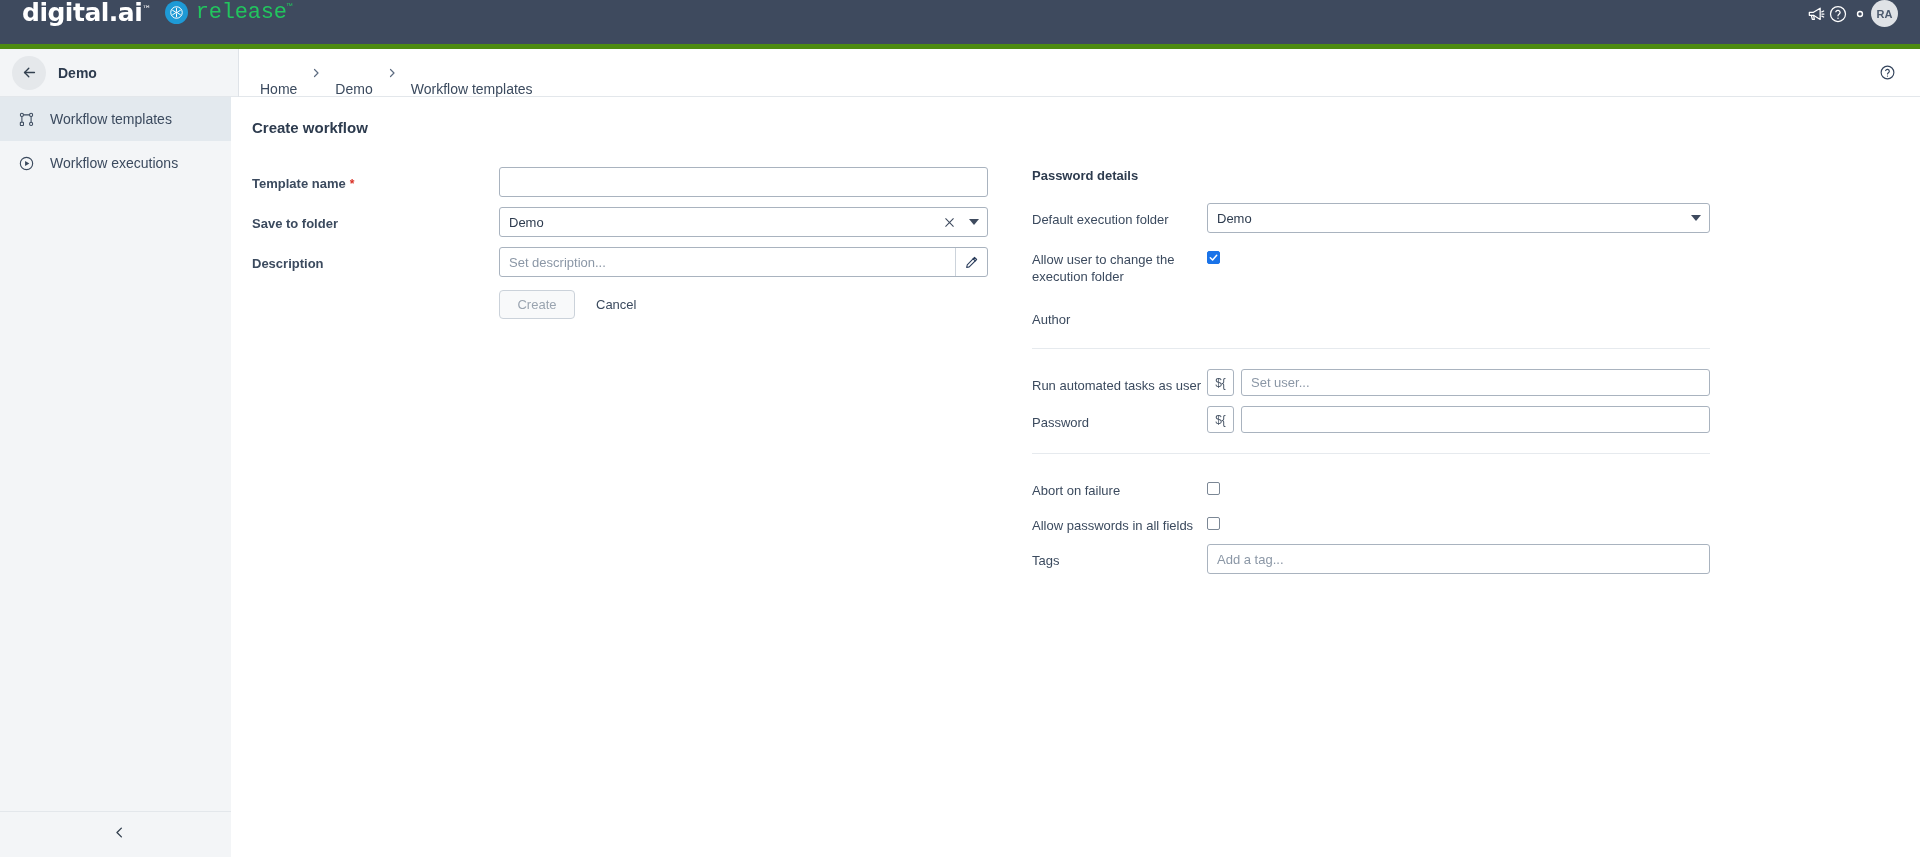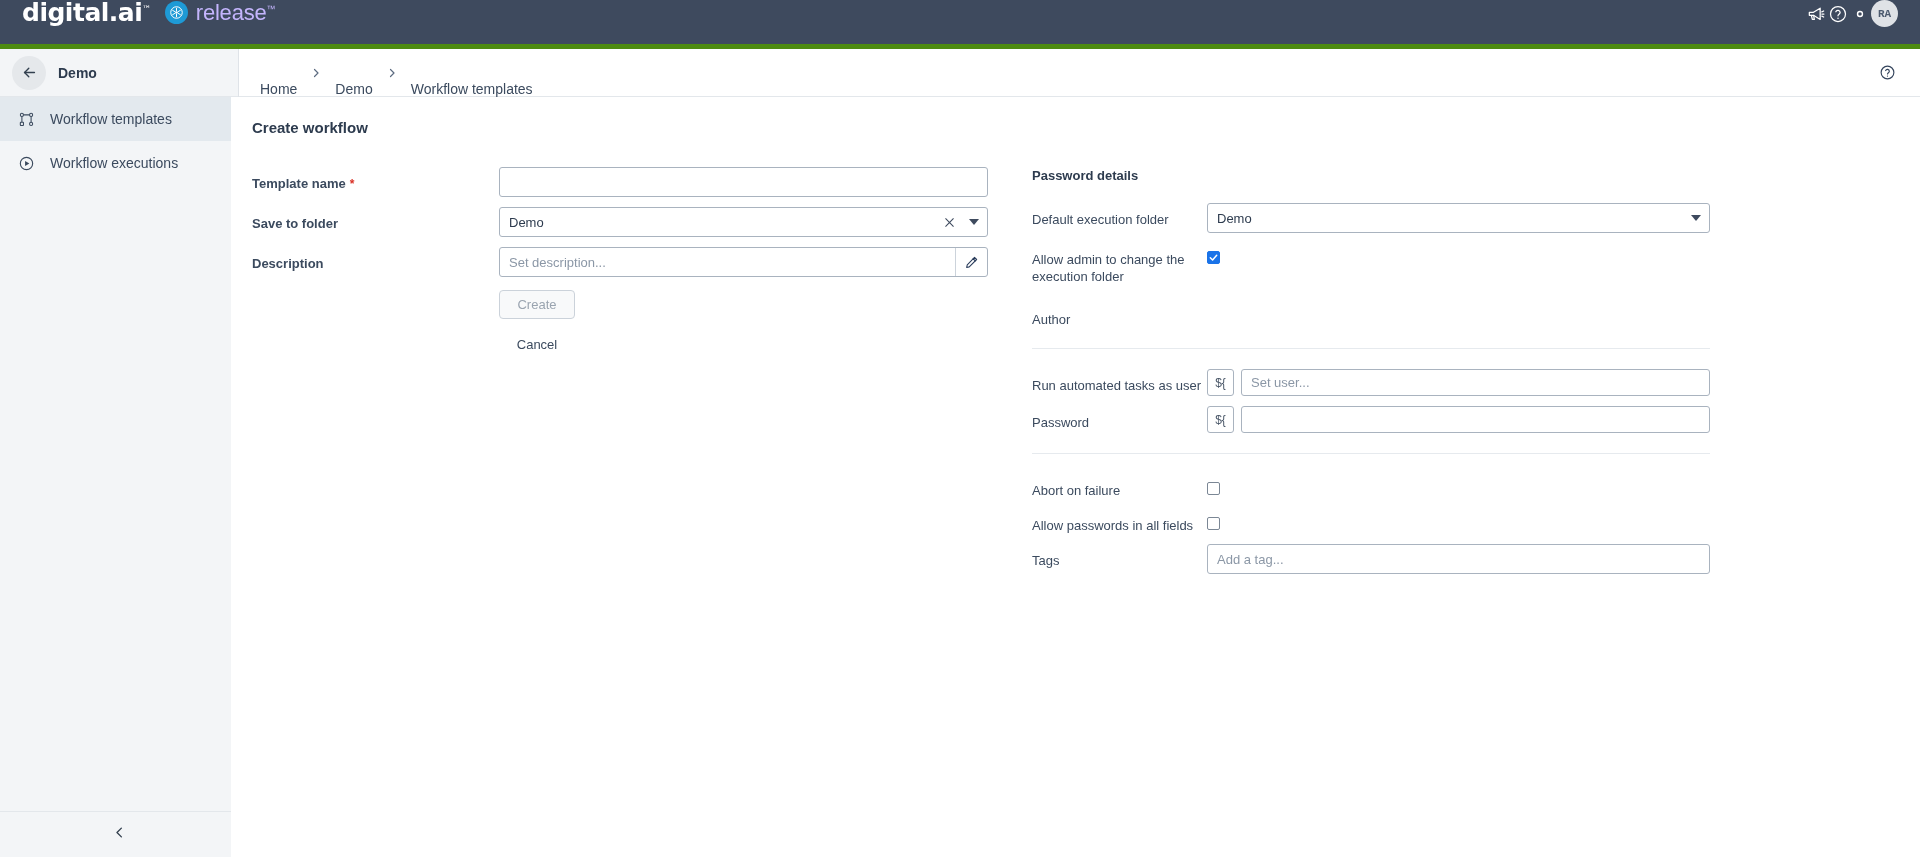--- a/index.html
+++ b/index.html
@@ -28,25 +28,25 @@
   .brand-tm {
     font-size: 9px; vertical-align: super; font-weight: 400;
   }
   .rel-group { display: flex; align-items: center; gap: 8px; }
   .rel-badge {
     width: 23px; height: 23px; border-radius: 50%;
     background: #1e9ad6;
     display: flex; align-items: center; justify-content: center;
   }
   .brand-release {
-    color: #c4b5fd; font-size: 22px; font-weight: 400; letter-spacing: -0.2px;
-    font-family: Liberation Sans, sans-serif; line-height: 1;
+    color: #22c55e; font-size: 22px; font-weight: 400; letter-spacing: -0.2px;
+    font-family: Liberation Mono, monospace; line-height: 1;
   }
   .topbar-right {
-    margin-left: auto; display: flex; align-items: center;  font-family: Liberation Mono, monospace;
+    margin-left: auto; display: flex; align-items: center; 
   }
   .tb-icon {
     width: 22px; height: 22px; display: flex; align-items: center; justify-content: center;
     color: #ffffff; cursor: pointer;
   }
   .avatar {
     width: 27px; height: 27px; border-radius: 50%;
     background: #dfe2e6; color: #4c5a6e;
     font-size: 11px; font-weight: 600;
     display: flex; align-items: center; justify-content: center;
@@ -165,21 +165,21 @@
   .descwrap { position: relative; width: 100%; }
   .descwrap .inp { padding-right: 40px; }
   .pencil {
     position: absolute; right: 1px; top: 1px;
     width: 32px; height: 28px;
     border-left: 1px solid #ccd3db;
     display: flex; align-items: center; justify-content: center;
     cursor: pointer; color: #2a3d5c;
   }
 
-  .btnrow { display: flex; align-items: center; gap: 18px; margin-top: 23px; flex-direction: column; }
+  .btnrow { display: flex; align-items: center; gap: 18px; margin-top: 23px; }
   .btn-create {
     width: 76px; height: 29px;
     border: 1px solid #cbd2da; border-radius: 4px;
     background: #f8f9fa; color: #9aa4b0;
     font-size: 13px; font-family: "Liberation Sans", sans-serif;
     cursor: default;
   }
   .btn-cancel {
     background: none; border: none;
     font-size: 13px; color: #3b4a5e; cursor: pointer;
@@ -397,21 +397,21 @@
           <div class="selwrap">
             <input class="inp tall" type="text" value="Demo" style="">
             <span class="sel-actions">
               <span class="caret"></span>
             </span>
           </div>
         </div>
       </div>
 
       <div class="frow">
-        <div class="flabel">Allow admin to change the execution folder</div>
+        <div class="flabel">Allow user to change the execution folder</div>
         <div class="fctrl">
           <span class="cb checked">
             <svg width="11" height="11" viewBox="0 0 24 24" fill="none" stroke="#ffffff" stroke-width="3.2" stroke-linecap="round" stroke-linejoin="round">
                 <path d="M5 12.5 L10 17.5 L19 7"></path>
               </svg>
           </span>
         </div>
       </div>
 
       <div class="frow" style="margin-top:18px">

